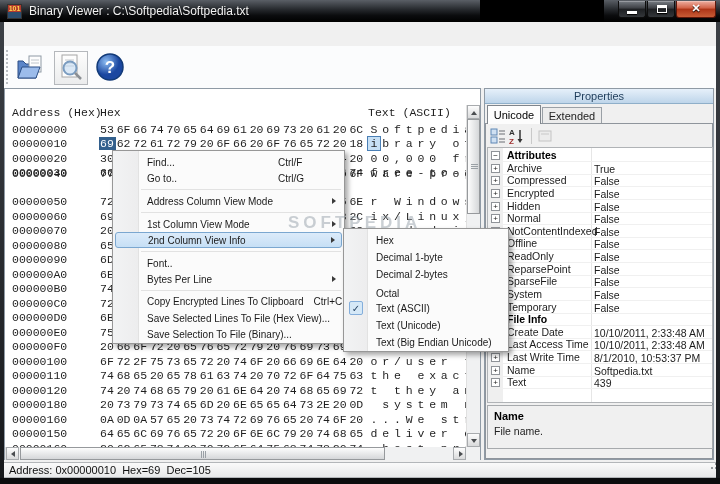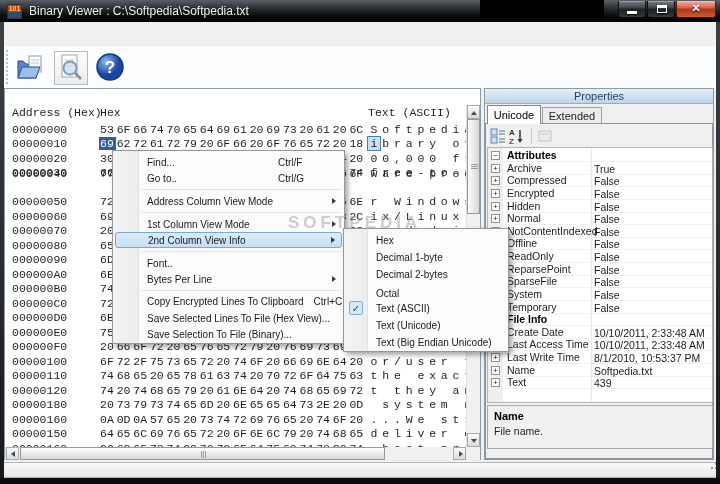--- a/index.html
+++ b/index.html
@@ -1089,20 +1089,21 @@
         <div class="mitem" style="top: 87.3px; height: 16.8px;">
           <span class="ml" style="left: 30px;">Text (Unicode)</span>
         </div>
         <div class="mitem" style="top: 104.16px; height: 16.8px;">
           <span class="ml" style="left: 30px;">Text (Big Endian Unicode)</span>
         </div>
       </div>
   </div>
 
   <div class="abs status">
+    <span class="st">Address: 0x00000010  Hex=69  Dec=105</span>
     <div class="rgrip"></div>
   </div>
 
   <div class="abs watermark">SOFTPEDIA</div>
 
   <div class="abs frame-l"></div>
   <div class="abs frame-r"></div>
   <div class="abs frame-b"></div>
 </div>
 

